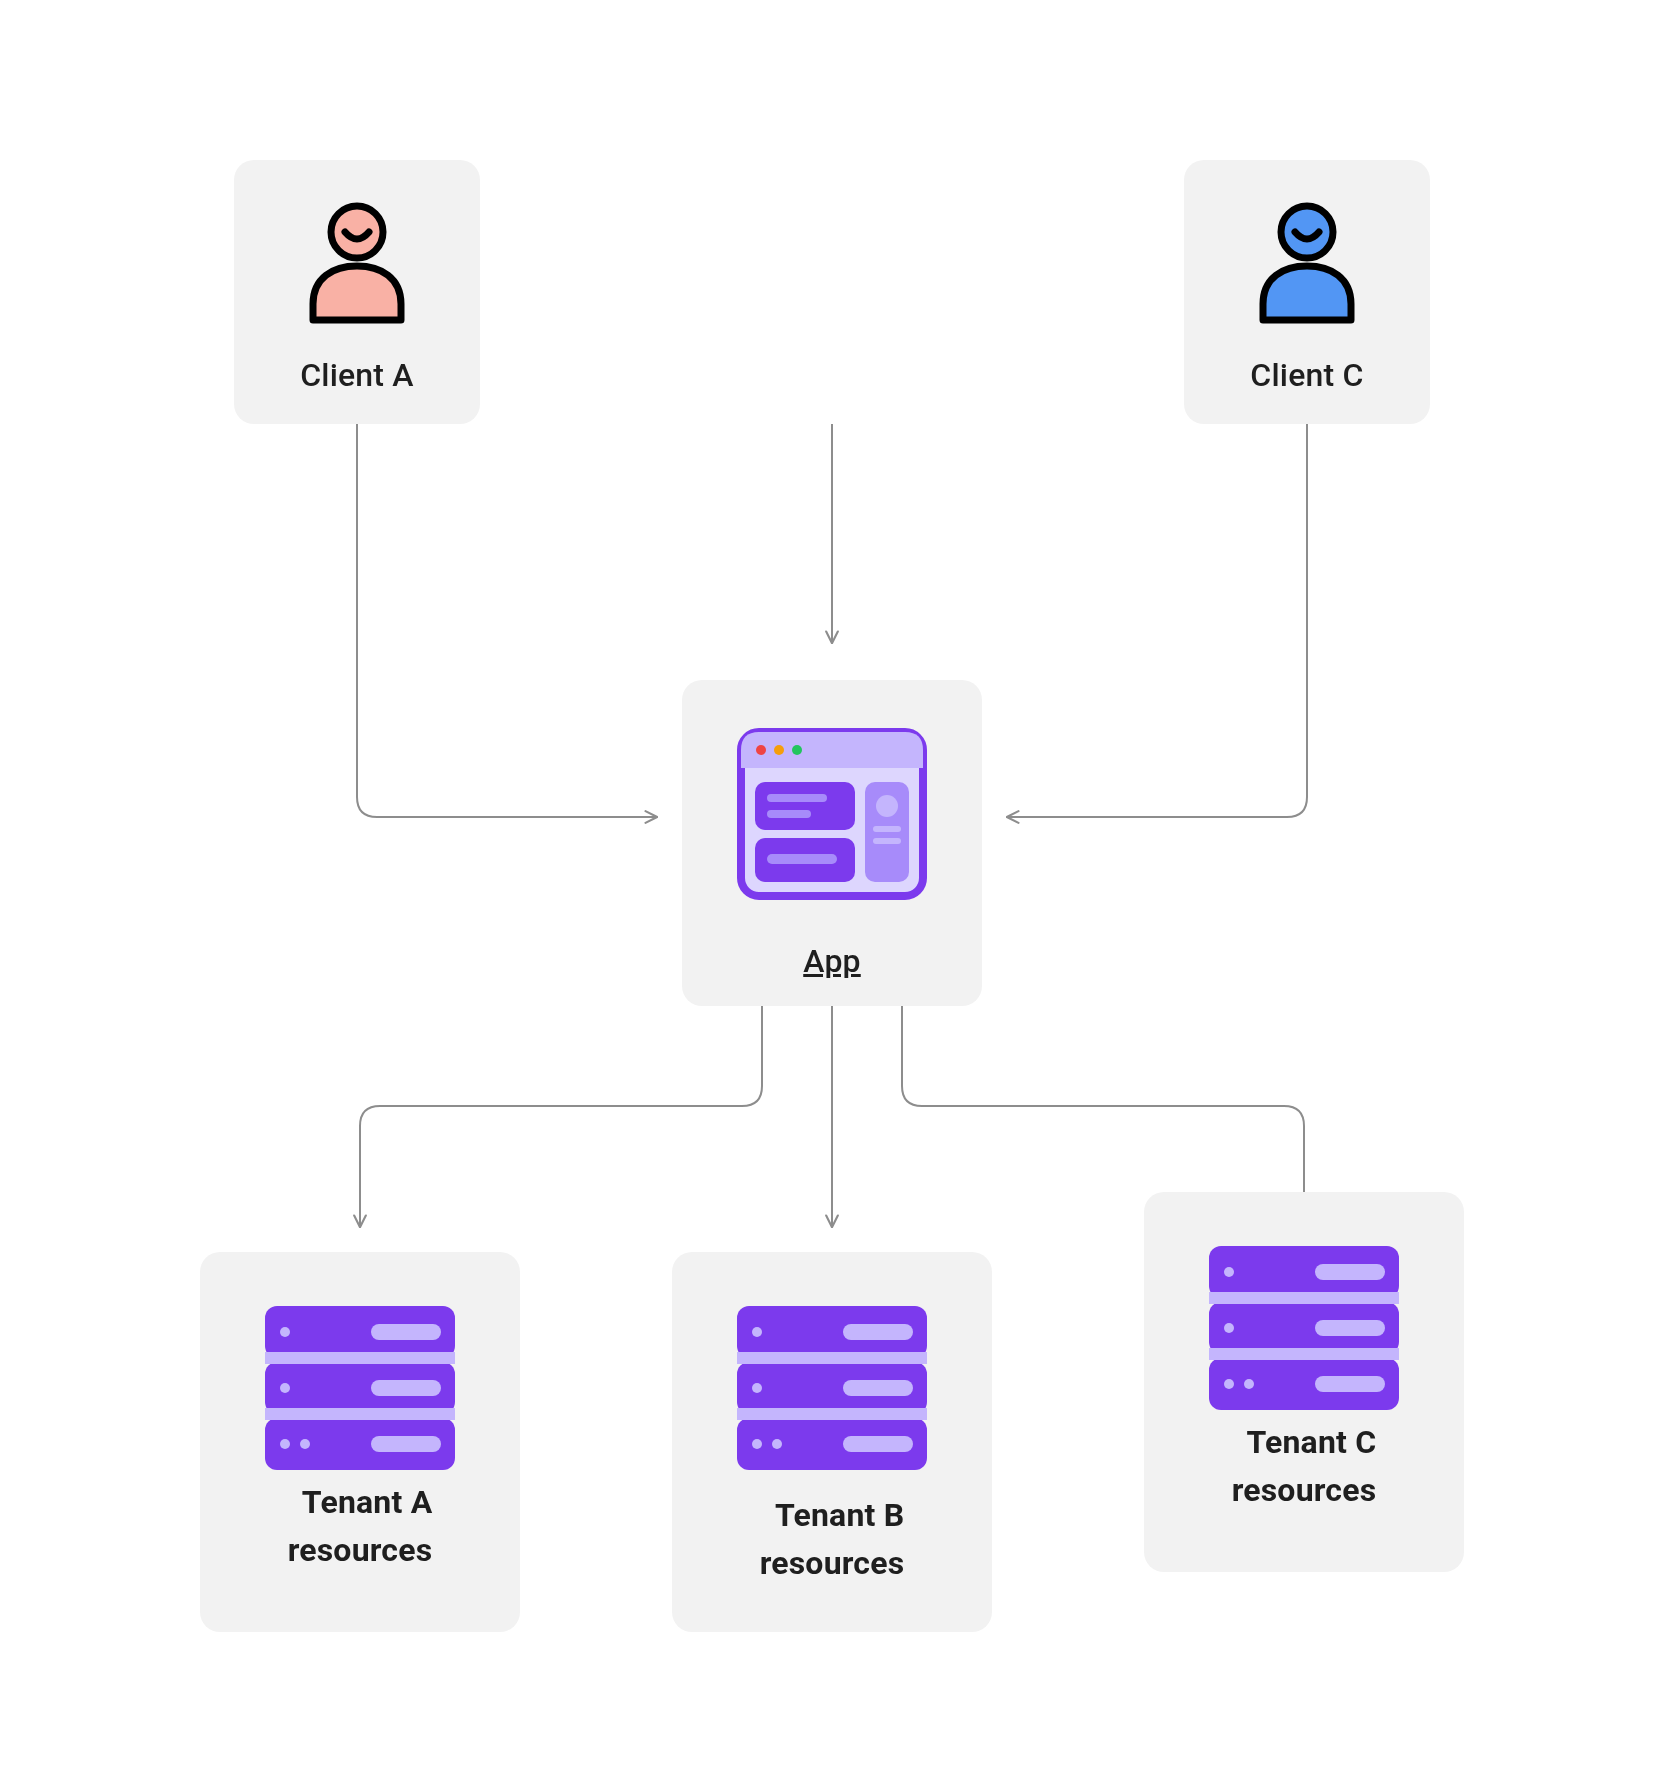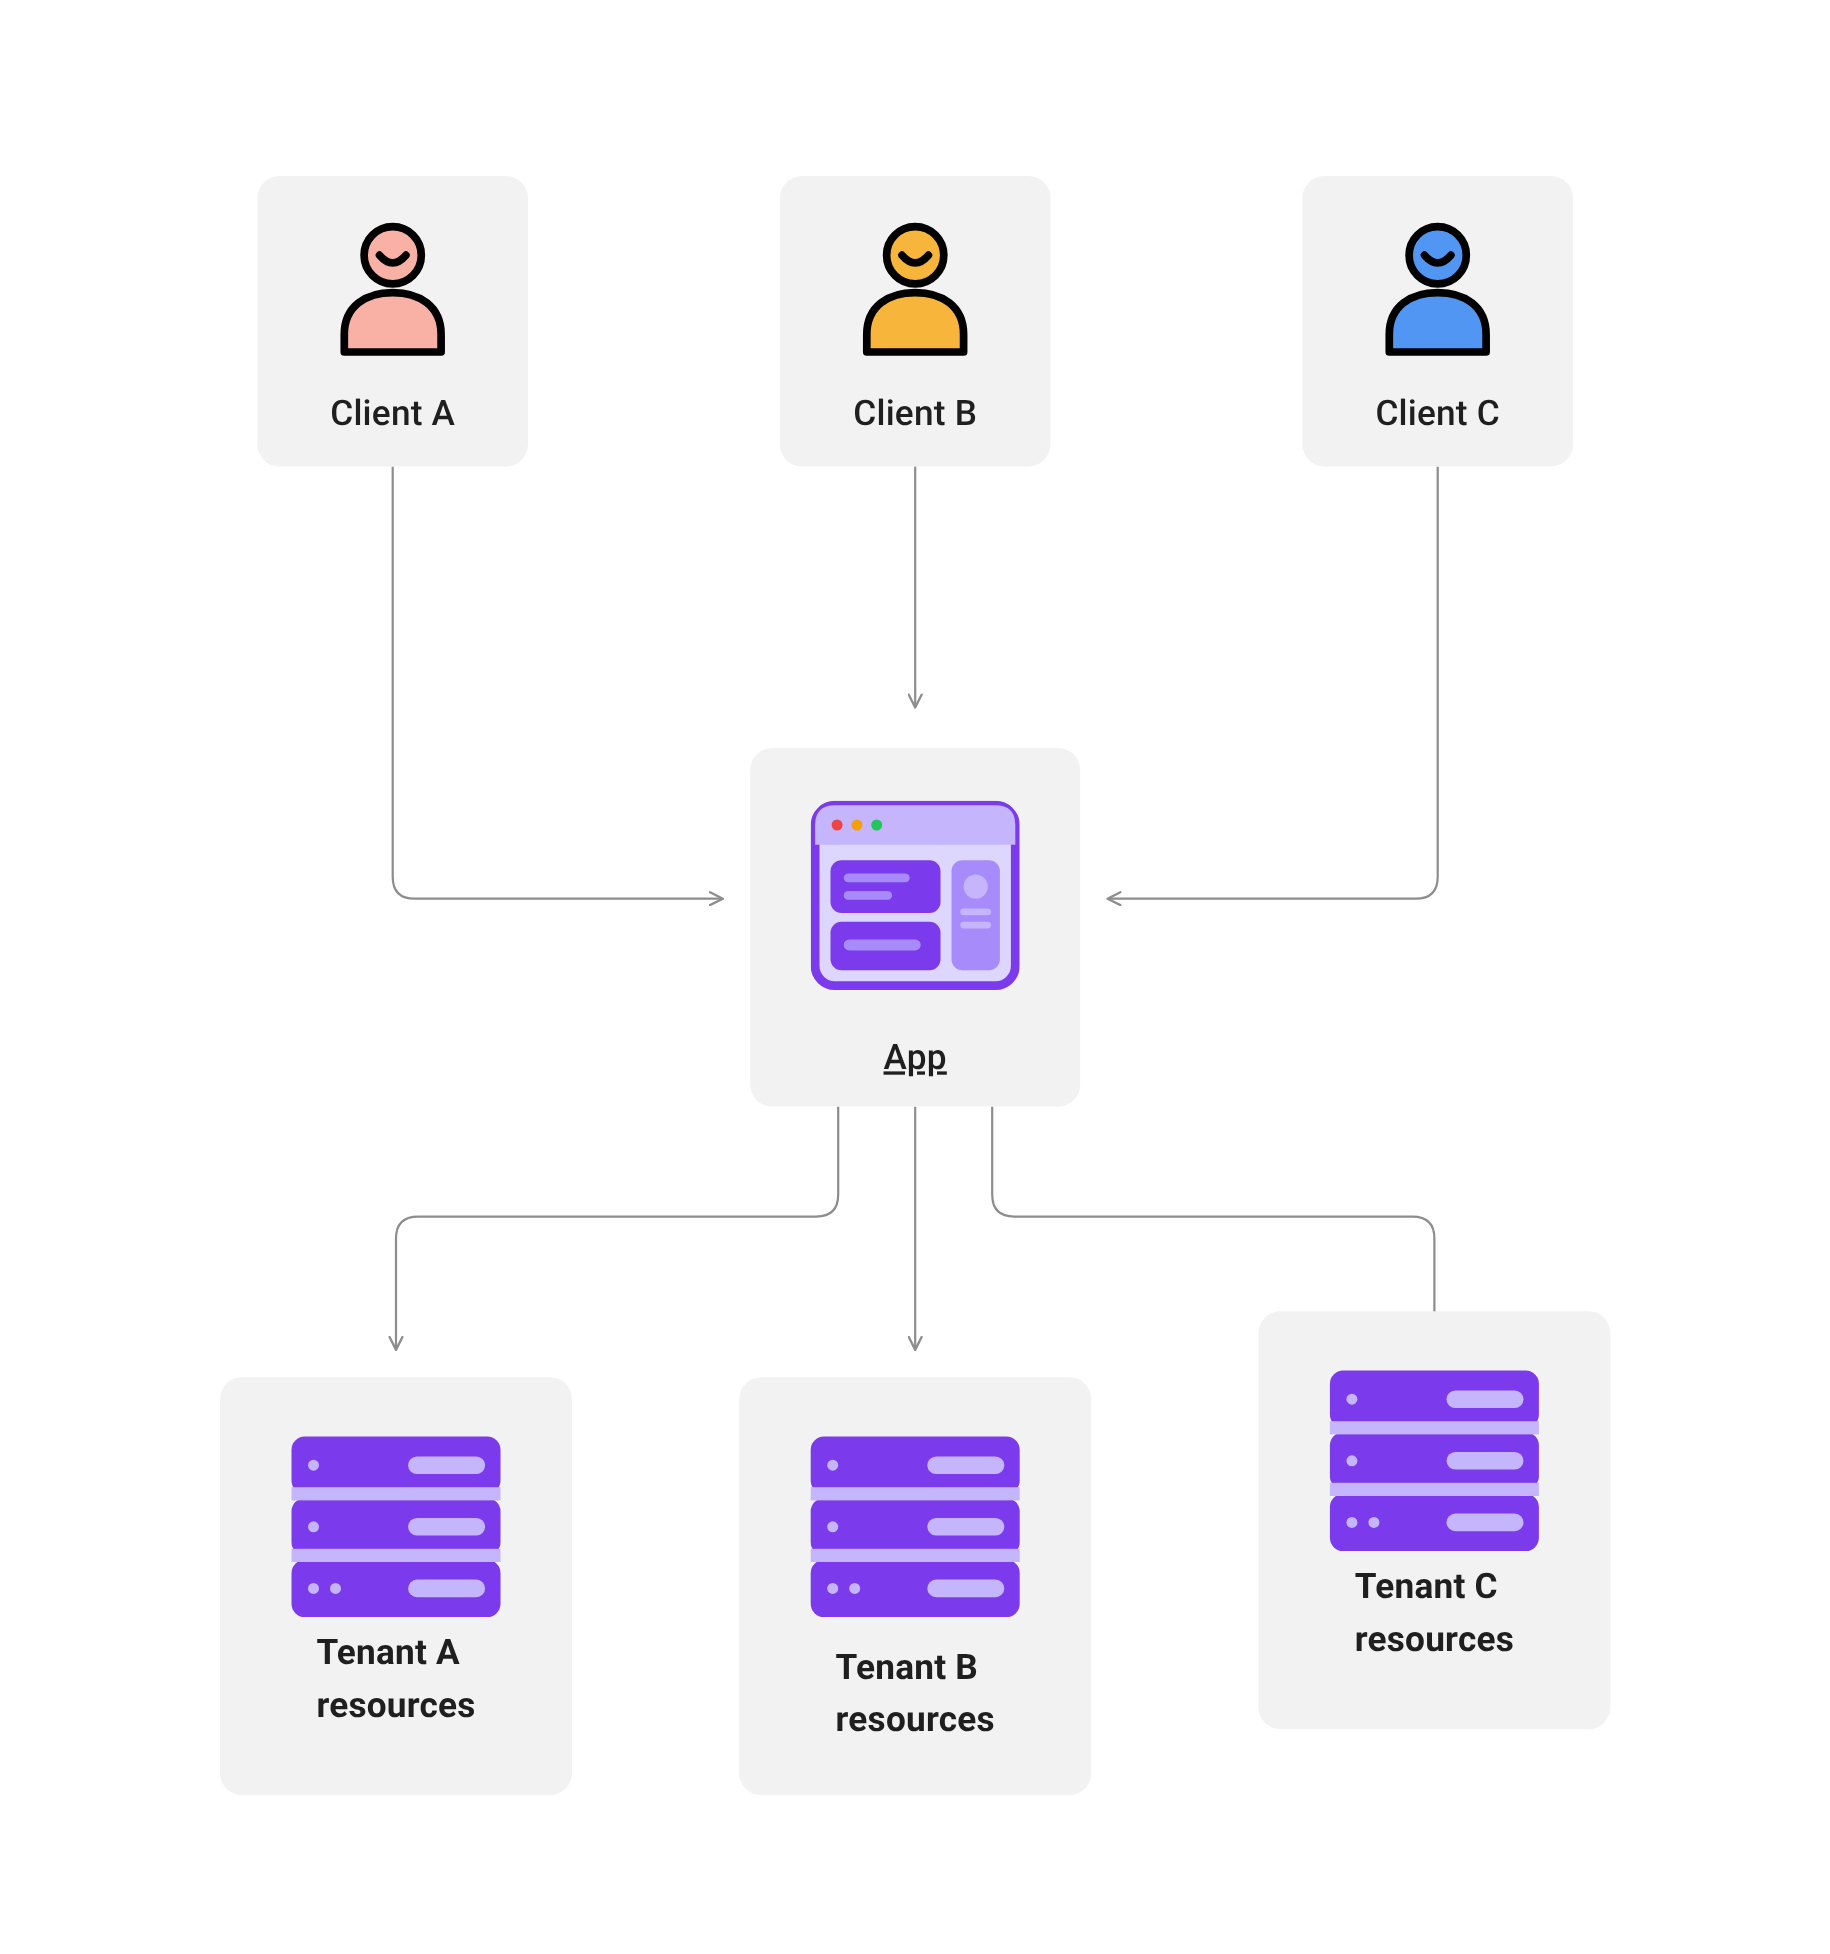--- a/index.html
+++ b/index.html
@@ -22,21 +22,21 @@
     display: flex;
     flex-direction: column;
     align-items: center;
     box-sizing: border-box;
   }
   .label {
     font-size: 32px;
     color: #1f1f1f;
     font-weight: 500;
     letter-spacing: 0.2px;
-    text-align: left;
+    text-align: right;
   }
   .client-card {
     width: 246px;
     height: 264px;
     padding-top: 36px;
   }
   .client-card .label {
     margin-top: 28px;
   }
   .app-card {
@@ -99,32 +99,20 @@
 
           <circle cx="60" cy="36" r="26" fill="#f9b1a5"></circle>
 
           <path d="M 48 36 Q 60 50 72 36" fill="none"></path>
         </g>
       </svg>
     </span>
     <div class="label">Client A</div>
   </div>
 
-  <div class="card client-card" style="left:709px; top:160px;">
-    <span>
-      <svg width="120" height="128" viewBox="0 0 120 128">
-        <g stroke="#000" stroke-width="7" stroke-linecap="round" stroke-linejoin="round">
-          <path d="M 16 124 L 16 108 C 16 82 36 70 60 70 C 84 70 104 82 104 108 L 104 124 Z" fill="#f7b53b"></path>
-          <circle cx="60" cy="36" r="26" fill="#f7b53b"></circle>
-          <path d="M 48 36 Q 60 50 72 36" fill="none"></path>
-        </g>
-      </svg>
-    </span>
-    <div class="label">Client B</div>
-  </div>
 
   <div class="card client-card" style="left:1184px; top:160px;">
     <span>
       <svg width="120" height="128" viewBox="0 0 120 128">
         <g stroke="#000" stroke-width="7" stroke-linecap="round" stroke-linejoin="round">
           <path d="M 16 124 L 16 108 C 16 82 36 70 60 70 C 84 70 104 82 104 108 L 104 124 Z" fill="#5296f4"></path>
           <circle cx="60" cy="36" r="26" fill="#5296f4"></circle>
           <path d="M 48 36 Q 60 50 72 36" fill="none"></path>
         </g>
       </svg>

